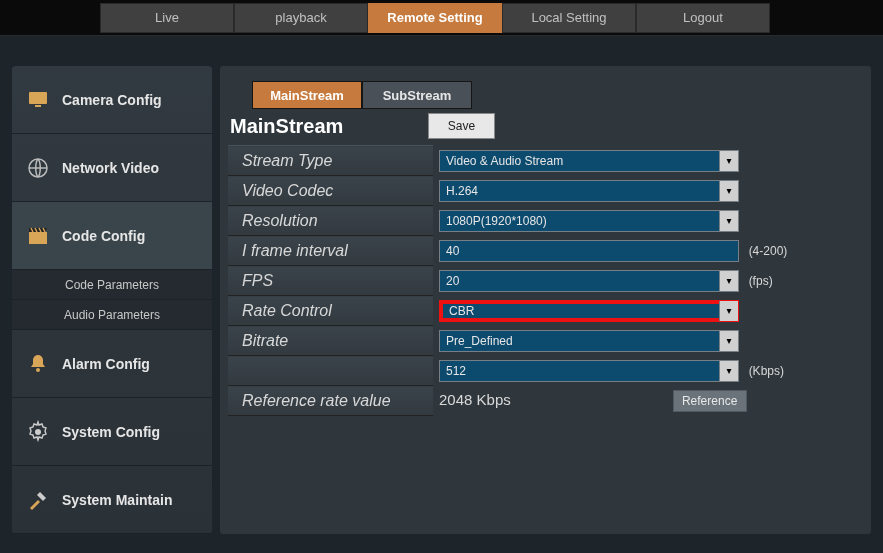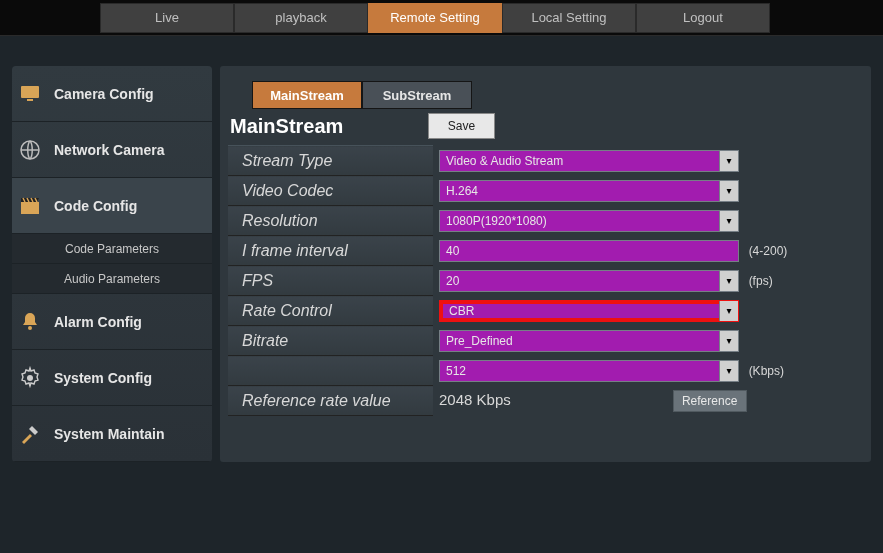--- a/index.html
+++ b/index.html
@@ -24,34 +24,35 @@
     border: 1px solid #2a2a2a;
     display: flex; align-items: center; justify-content: center;
     color: #c0c0c0;
     cursor: pointer;
     background: #404040;
   }
   .top-tab.active {
     background: #c67a3d;
     color: #fff;
     border-color: #c67a3d;
+    font-weight: bold;
   }
   
   .content { display: flex; padding: 30px 12px 0 12px; gap: 8px; }
   
   .sidebar {
     width: 200px;
     background: linear-gradient(#313a40 0%, #2a3137 100%);
     border-radius: 4px;
     overflow: hidden;
   }
   .side-item {
-    height: 56px;
+    height: 68px;
     display: flex; align-items: center;
-    padding-left: 6px;
+    padding-left: 14px;
     gap: 12px;
     border-bottom: 1px solid #1c2226;
     cursor: pointer;
     font-weight: bold;
     color: #e6e6e6;
     font-size: 14px;
   }
   .side-item.active { background: #3a444b; }
   .side-sub {
     height: 30px;
@@ -98,21 +99,21 @@
     border-bottom: 1px solid #222;
     color: #d8d8d8;
     font-size: 16px;
     padding-left: 14px;
     height: 30px;
     font-style: italic;
   }
   td.field { position: relative; }
   .sel, .inp {
     width: 300px; height: 22px;
-    background: #a21caf;
+    background: #0c4a6e;
     border: 1px solid #767f86;
     color: #e6e6e6;
     padding: 0 6px;
     font-size: 12px;
   }
   .sel { appearance: none; padding-right: 20px; }
   .sel-wrap { position: relative; display: inline-block; }
   .sel-wrap::after {
     content: "▾"; position: absolute; right: 1px; top: 1px;
     width: 18px; height: 20px;
@@ -156,21 +157,21 @@
       </span>
       <span>Camera Config</span>
     </div>
     <div class="side-item">
       <span class="icon">
         <svg viewBox="0 0 24 24" fill="none" stroke="#bbb" stroke-width="1.5">
             <circle cx="12" cy="12" r="9"></circle>
             <path d="M3 12h18M12 3c3 3 3 15 0 18M12 3c-3 3-3 15 0 18"></path>
           </svg>
       </span>
-      <span>Network Camera</span>
+      <span>Network Video</span>
     </div>
     <div class="side-item active">
       <span class="icon">
         <svg viewBox="0 0 24 24" fill="#d9a557">
             <rect x="3" y="8" width="18" height="12"></rect>
             <path d="M3 4h18l-2 4H3z" fill="#222"></path>
             <path d="M5 4l2 4M9 4l2 4M13 4l2 4M17 4l2 4" stroke="#d9a557" stroke-width="1.5"></path>
           </svg>
       </span>
       <span>Code Config</span>

